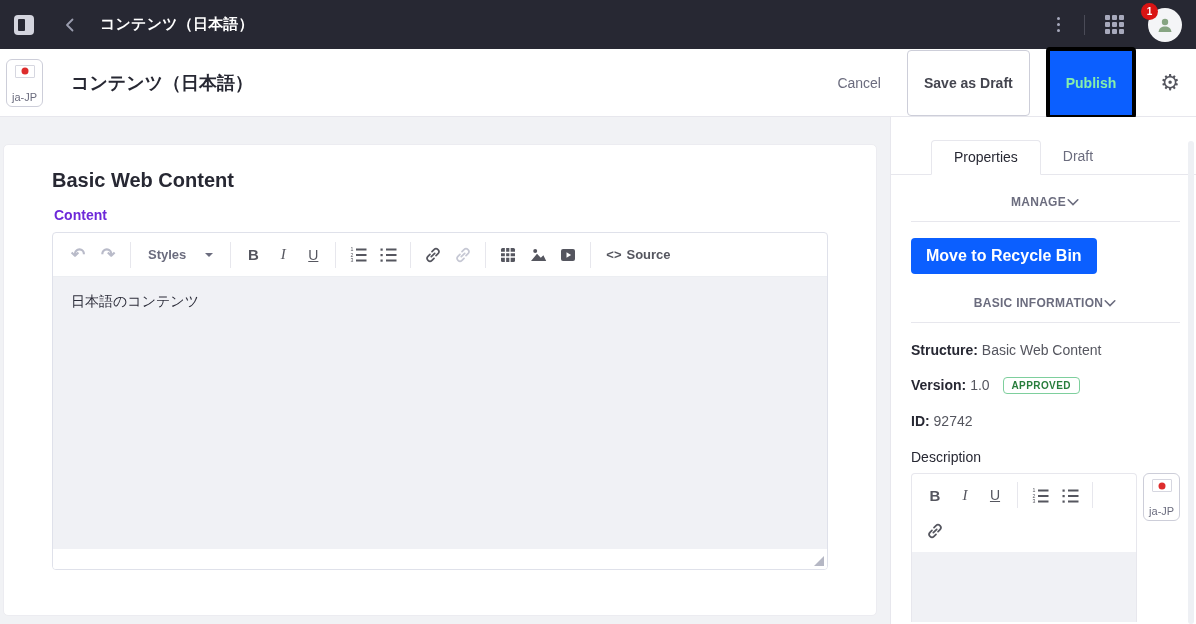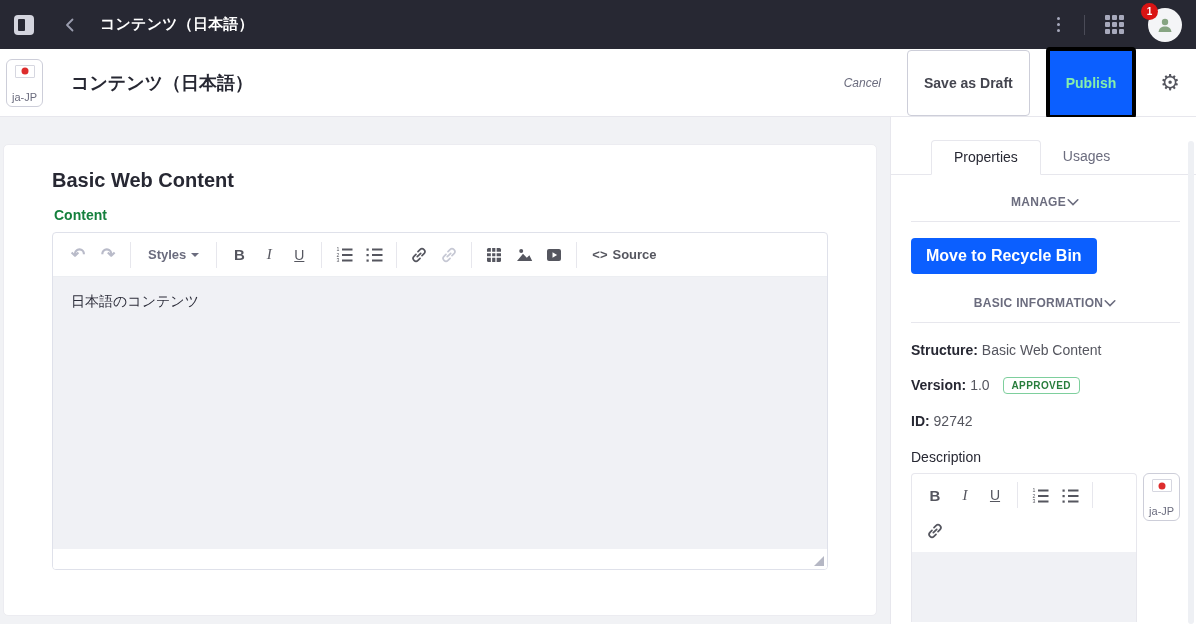--- a/index.html
+++ b/index.html
@@ -23,40 +23,40 @@
   .notif-badge { position:absolute; top:-5px; left:-7px; min-width:17px; height:17px; border-radius:50%; background:#da1414; color:#fff; font-size:10px; font-weight:700; display:flex; align-items:center; justify-content:center; }
 
   
   .subheader { height:68px; background:#fff; border-bottom:1px solid #e7e7ed; display:flex; align-items:center; padding:0 16px 0 6px; }
   .locale-badge { width:37px; background:#fff; border:1px solid #cdced9; border-radius:6px; display:flex; flex-direction:column; align-items:center; padding:5px 0 3px; cursor:pointer; }
   .flag { width:20px; height:13px; background:#fff; border:1px solid #d6d7e0; border-radius:1px; position:relative; }
   .flag::after { content:""; position:absolute; left:50%; top:50%; transform:translate(-50%,-50%); width:7px; height:7px; border-radius:50%; background:#dd2c2c; }
   .locale-badge .loc-txt { font-size:11px; color:#6b6c7e; margin-top:13px; }
   .subheader-title { margin-left:28px; font-size:18px; font-weight:600; color:#272833; }
   .subheader-right { margin-left:auto; display:flex; align-items:center; }
-  .cancel-link { color:#6b6c7e; font-size:12px; margin-right:26px; cursor:pointer;font-style:italic; }
+  .cancel-link { color:#6b6c7e; font-size:14px; margin-right:26px; cursor:pointer; }
   .btn { font-family:inherit; font-size:14px; font-weight:600; border-radius:4px; padding:24px 16px; cursor:pointer; }
   .btn-secondary { background:#fff; border:1px solid #cdced9; color:#44454f; margin-right:16px; }
   .btn-primary { background:#0b5fff; border:4px solid #000000; color:#86efac; margin-right:24px; }
   .gear { font-size:22px; color:#55565f; cursor:pointer; line-height:1; }
 
   
   .main-wrap { display:flex; height:507px; }
   .content-col { width:890px; }
   .card { margin:27px 13px 0 3px; height:472px; background:#fff; border-radius:5px; border:1px solid #ececf1; padding:24px 48px 0; }
   .card-title { font-size:20px; font-weight:700; color:#272833; }
-  .field-label { font-size:14px; font-weight:600; color:#15803d; margin:15px 0 9px 2px; }
+  .field-label { font-size:14px; font-weight:600; color:#6d28d9; margin:15px 0 9px 2px; }
 
   .rte { border:1px solid #dfe1ea; border-radius:4px; overflow:hidden; background:#fff; }
   .rte-toolbar { height:44px; display:flex; align-items:center; padding:0 10px; border-bottom:1px solid #eceef2; }
   .tb-btn { min-width:30px; height:30px; display:flex; align-items:center; justify-content:center; cursor:pointer; border-radius:3px; color:#55565f; font-size:14px; }
   .tb-btn.disabled { color:#b9bbc9; cursor:default; }
   .tb-sep { width:1px; height:26px; background:#e7e7ed; margin:0 7px; }
   .undo-redo { font-size:17px; font-weight:700; }
-  .styles-btn { font-size:13px; font-weight:600; color:#6b6c7e; display:flex; align-items:center; gap:5px; padding:0 10px; cursor:pointer; }
+  .styles-btn { font-size:13px; font-weight:600; color:#6b6c7e; display:flex; align-items:center; gap:19px; padding:0 10px; cursor:pointer; }
   .caret-down { width:0; height:0; border-left:4px solid transparent; border-right:4px solid transparent; border-top:4px solid #6b6c7e; }
   .b-glyph { font-weight:700; font-size:15px; }
   .i-glyph { font-style:italic; font-family:"Liberation Serif", serif; font-size:15px; }
   .u-glyph { text-decoration:underline; font-size:14px; }
   .source-btn { display:flex; align-items:center; gap:5px; color:#55565f; font-weight:600; font-size:13px; padding:0 8px; cursor:pointer; }
   .rte-body { height:272px; background:#f0f1f5; padding:16px 18px; font-size:14px; color:#2c2d3a; cursor:text; }
   .rte-status { height:20px; background:#fff; position:relative; }
   .resize-handle { position:absolute; right:3px; bottom:3px; width:0; height:0; border-left:10px solid transparent; border-bottom:10px solid #b5b7c4; cursor:nwse-resize; }
 
   
@@ -215,21 +215,21 @@
         <div class="rte-status">
           <div class="resize-handle"></div>
         </div>
       </div>
     </div>
   </div>
 
   <div class="sidebar">
     <div class="tabs">
       <div class="tab active">Properties</div>
-      <div class="tab">Usages</div>
+      <div class="tab">Draft</div>
     </div>
 
     <div class="side-content">
       <div class="section-head">
         <span class="section-title">MANAGE</span>
         <svg width="14" height="14" viewBox="0 0 16 16">
             <path d="M2.5 5.5 8 11l5.5-5.5" fill="none" stroke="#6b6c7e" stroke-width="1.8" stroke-linecap="round"></path>
           </svg>
       </div>
 

